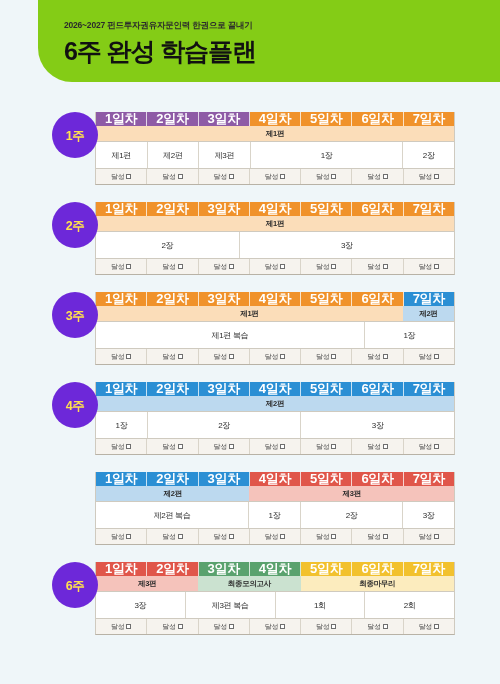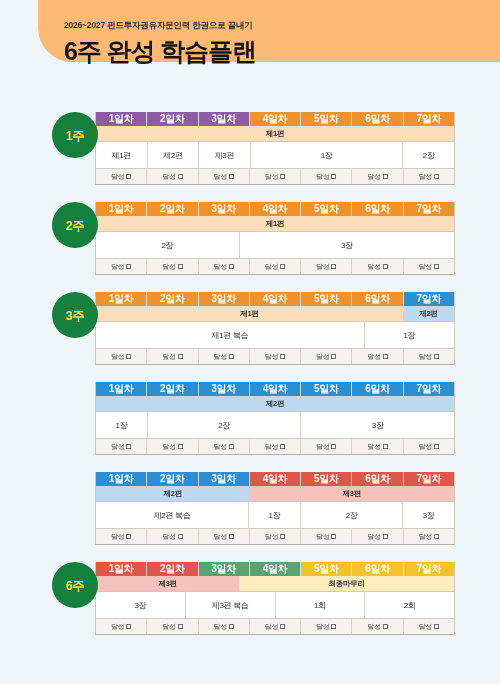--- a/index.html
+++ b/index.html
@@ -13,22 +13,22 @@
     overflow: hidden;
     position: relative;
   }
 
   
   .banner {
     position: absolute;
     left: 38px;
     top: 0;
     right: 0;
-    height: 62px;
-    background: #fdba74;
+    height: 82px;
+    background: #84cc16;
     border-bottom-left-radius: 34px;
   }
   .banner-inner {
     padding: 21px 0 0 26px;
   }
   .banner-sub {
     font-size: 8.5px;
     font-weight: bold;
     color: #2c2c2c;
     letter-spacing: -0.2px;
@@ -57,21 +57,21 @@
     margin-bottom: 2px;
   }
 
   .badge {
     position: absolute;
     left: 52px;
     top: 8px;
     width: 46px;
     height: 46px;
     border-radius: 50%;
-    background: #15803d;
+    background: #6d28d9;
     z-index: 5;
     display: flex;
     align-items: center;
     justify-content: center;
   }
   .badge-label {
     font-size: 12.5px;
     font-weight: bold;
     color: #ffe14d;
     letter-spacing: -0.5px;
@@ -86,21 +86,21 @@
     border-left: 1px solid #cfcabf;
     border-right: 1px solid #cfcabf;
     border-bottom: 1px solid #b8b2a6;
   }
 
   .row { display: flex; width: 100%; }
 
   
   .row-days .cell {
     height: 14px;
-    font-size: 10px;
+    font-size: 13px;
     font-weight: bold;
     color: #ffffff;
     display: flex;
     align-items: center;
     justify-content: center;
     letter-spacing: -0.3px;
     border-right: 1px solid rgba(255,255,255,0.75);
   }
   .row-days .cell:last-child { border-right: none; }
 
@@ -326,20 +326,23 @@
             <span class="checkbox"></span>
           </div>
           <div class="cell" style="flex: 1 0 0px; width: 14.2857%;">
             <span>달성</span>
             <span class="checkbox"></span>
           </div>
         </div>
       </div>
     </div>
     <div class="week">
+      <div class="badge">
+        <span class="badge-label">4주</span>
+      </div>
       <div class="table">
         <div class="row row-days">
           <div class="cell" style="flex: 1 0 0px; width: 14.2857%; background: rgb(43, 143, 212);">1일차</div>
           <div class="cell" style="flex: 1 0 0px; width: 14.2857%; background: rgb(43, 143, 212);">2일차</div>
           <div class="cell" style="flex: 1 0 0px; width: 14.2857%; background: rgb(43, 143, 212);">3일차</div>
           <div class="cell" style="flex: 1 0 0px; width: 14.2857%; background: rgb(43, 143, 212);">4일차</div>
           <div class="cell" style="flex: 1 0 0px; width: 14.2857%; background: rgb(43, 143, 212);">5일차</div>
           <div class="cell" style="flex: 1 0 0px; width: 14.2857%; background: rgb(43, 143, 212);">6일차</div>
           <div class="cell" style="flex: 1 0 0px; width: 14.2857%; background: rgb(43, 143, 212);">7일차</div>
         </div>
@@ -445,20 +448,21 @@
           <div class="cell" style="flex: 1 0 0px; width: 14.2857%; background: rgb(224, 86, 74);">1일차</div>
           <div class="cell" style="flex: 1 0 0px; width: 14.2857%; background: rgb(224, 86, 74);">2일차</div>
           <div class="cell" style="flex: 1 0 0px; width: 14.2857%; background: rgb(90, 162, 110);">3일차</div>
           <div class="cell" style="flex: 1 0 0px; width: 14.2857%; background: rgb(90, 162, 110);">4일차</div>
           <div class="cell" style="flex: 1 0 0px; width: 14.2857%; background: rgb(242, 193, 46);">5일차</div>
           <div class="cell" style="flex: 1 0 0px; width: 14.2857%; background: rgb(242, 193, 46);">6일차</div>
           <div class="cell" style="flex: 1 0 0px; width: 14.2857%; background: rgb(242, 193, 46);">7일차</div>
         </div>
         <div class="row row-sections">
           <div class="cell" style="flex: 2 0 0px; width: 28.5714%; background: rgb(245, 195, 187);">제3편</div>
+          <div class="cell" style="flex: 2 0 0px; width: 28.5714%; background: rgb(203, 226, 208);">최종모의고사</div>
           <div class="cell" style="flex: 3 0 0px; width: 42.8571%; background: rgb(252, 236, 190);">최종마무리</div>
         </div>
         <div class="row row-content">
           <div class="cell" style="flex: 1 0 0px; width: 14.2857%;">3장</div>
           <div class="cell" style="flex: 1 0 0px; width: 14.2857%;">제3편 복습</div>
           <div class="cell" style="flex: 1 0 0px; width: 14.2857%;">1회</div>
           <div class="cell" style="flex: 1 0 0px; width: 14.2857%;">2회</div>
         </div>
         <div class="row row-achieve">
           <div class="cell" style="flex: 1 0 0px; width: 14.2857%;">

